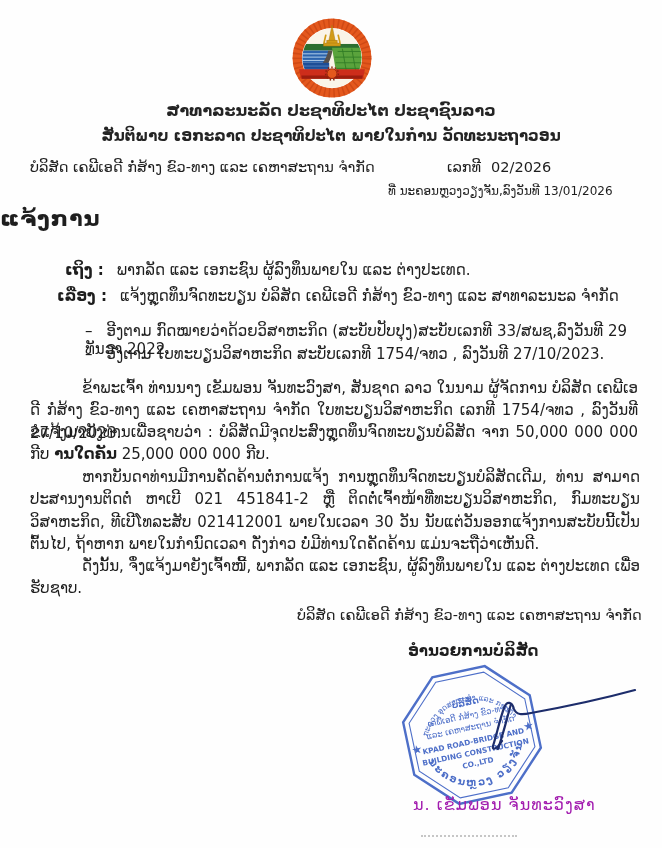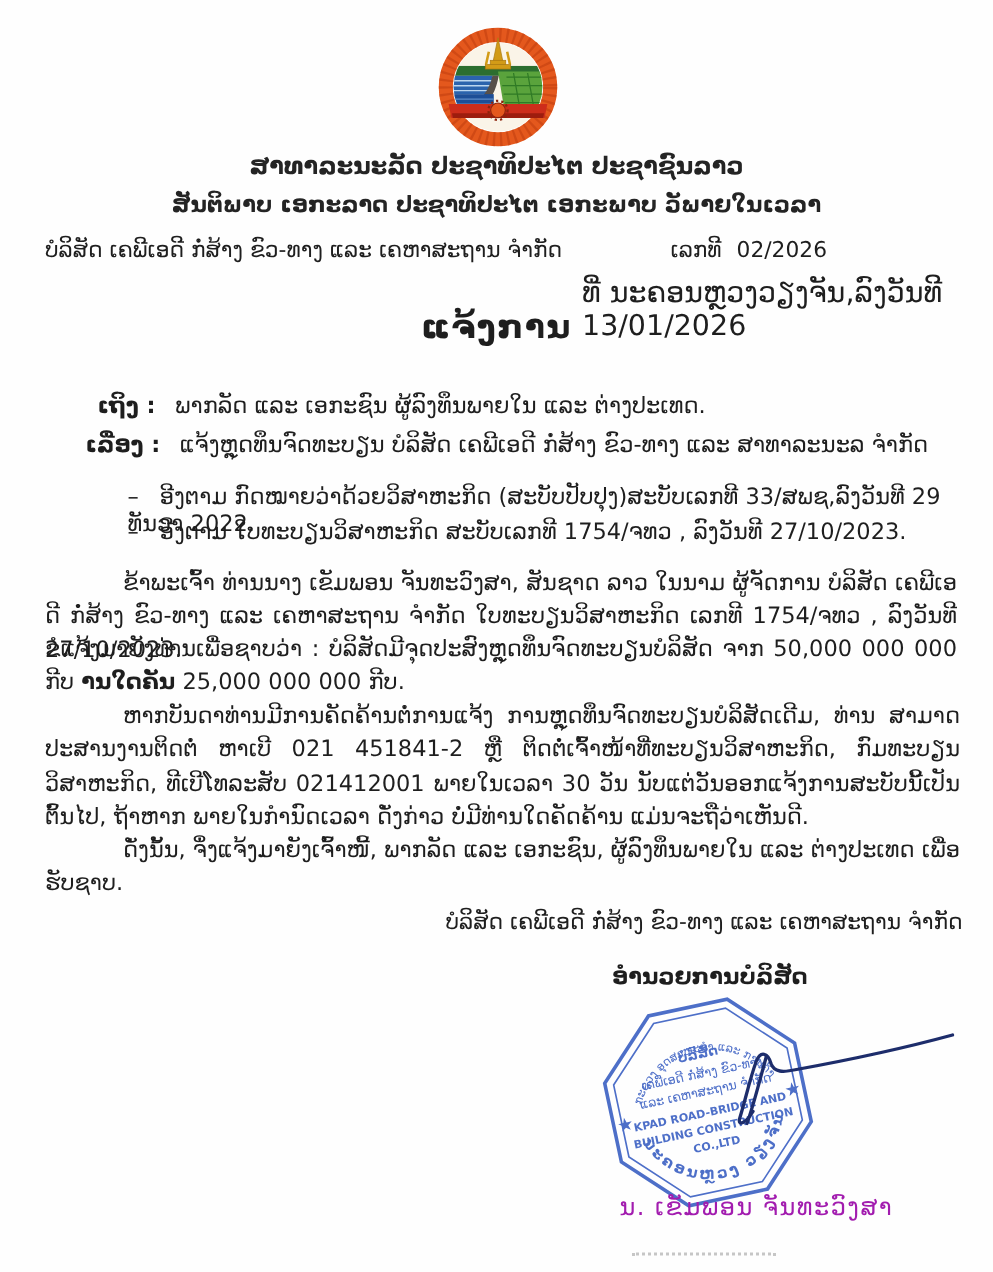--- a/index.html
+++ b/index.html
@@ -10,22 +10,22 @@
     overflow:hidden;
   }
   .abs{position:absolute;}
   .emblem{left:285px;top:16px;width:94px;height:86px;}
   .motto{left:0;width:662px;text-align:center;font-weight:bold;color:#242424;}
   .motto1{top:101px;font-size:16px;}
   .motto2{top:127px;font-size:15px;}
   .company-top{left:30px;top:159px;font-size:14.5px;}
   .doc-no{left:447px;top:159px;font-size:14.5px;}
   .doc-no .num{margin-left:10px;}
-  .place-date{left:388px;top:184px;font-size:19px;}
-  .title{top:206px;left:0;width:662px;text-align:center;font-size:22px;font-weight:bold;letter-spacing:1px;}
+  .place-date{left:388px;top:184px;font-size:12px;}
+  .title{top:206px;left:0;width:662px;font-size:22px;font-weight:bold;letter-spacing:1px;}
   .kv{font-size:15px;}
   .to-line{left:65px;top:261px;}
   .subj-line{left:57px;top:287px;}
   .lbl{font-weight:bold;margin-right:13px;}
   .ref{left:85px;font-size:15px;}
   .ref1{top:322px;}
   .ref2{top:345px;}
   .dash{margin-right:14px;}
   .para{margin:0;font-size:15px;line-height:22.3px;text-align:justify;}
   .p1a{left:30px;top:377px;width:608px;text-indent:52px;}
@@ -73,21 +73,21 @@
       <g>
         <path d="M15 56 L85 56 L83 66 L17 66 Z" fill="#cd2d1b"></path>
         <path d="M17.4 62.5 L82.7 62.5 L82 66 L18 66 Z" fill="#9d1d0e"></path>
         <circle cx="50" cy="60.5" r="6.8" fill="none" stroke="#8c240c" stroke-width="1.6" stroke-dasharray="1.6 2.2"></circle>
         <circle cx="50" cy="60.5" r="5.2" fill="#e4581d" stroke="#8c240c" stroke-width="0.8"></circle>
       </g>
     </svg>
   </div>
 
   <div class="abs motto motto1">ສາທາລະນະລັດ ປະຊາທິປະໄຕ ປະຊາຊົນລາວ</div>
-  <div class="abs motto motto2">ສັນຕິພາບ ເອກະລາດ ປະຊາທິປະໄຕ ເອກະພາບ ວັພາຍໃນເວລາ</div>
+  <div class="abs motto motto2">ສັນຕິພາບ ເອກະລາດ ປະຊາທິປະໄຕ ພາຍໃນກຳນ ວັດທະນະຖາວອນ</div>
 
   <div class="abs company-top">ບໍລິສັດ ເຄພີເອດີ ກໍ່ສ້າງ ຂົວ-ທາງ ແລະ ເຄຫາສະຖານ ຈຳກັດ</div>
   <div class="abs doc-no">
     <span>ເລກທີ</span><span class="num">02/2026</span>
   </div>
   <div class="abs place-date">ທີ່ ນະຄອນຫຼວງວຽງຈັນ,ລົງວັນທີ 13/01/2026</div>
 
   <div class="abs title">ແຈ້ງການ</div>
 
   <div class="abs kv to-line">

